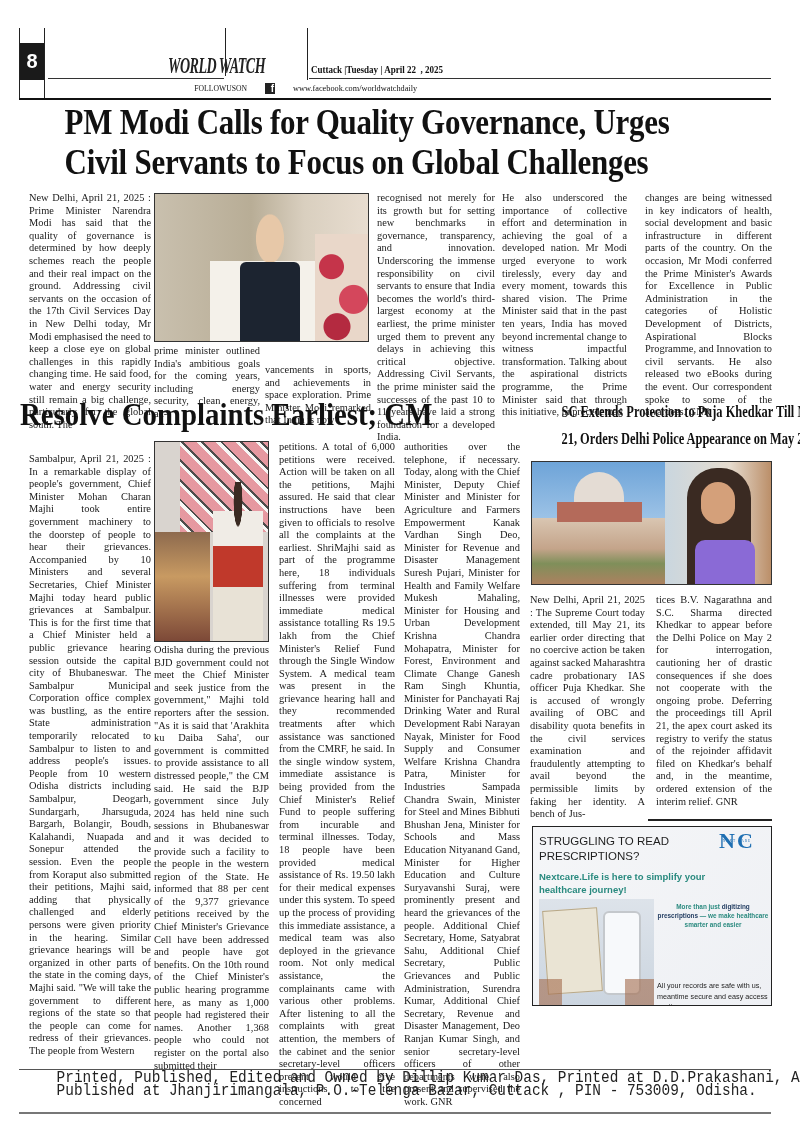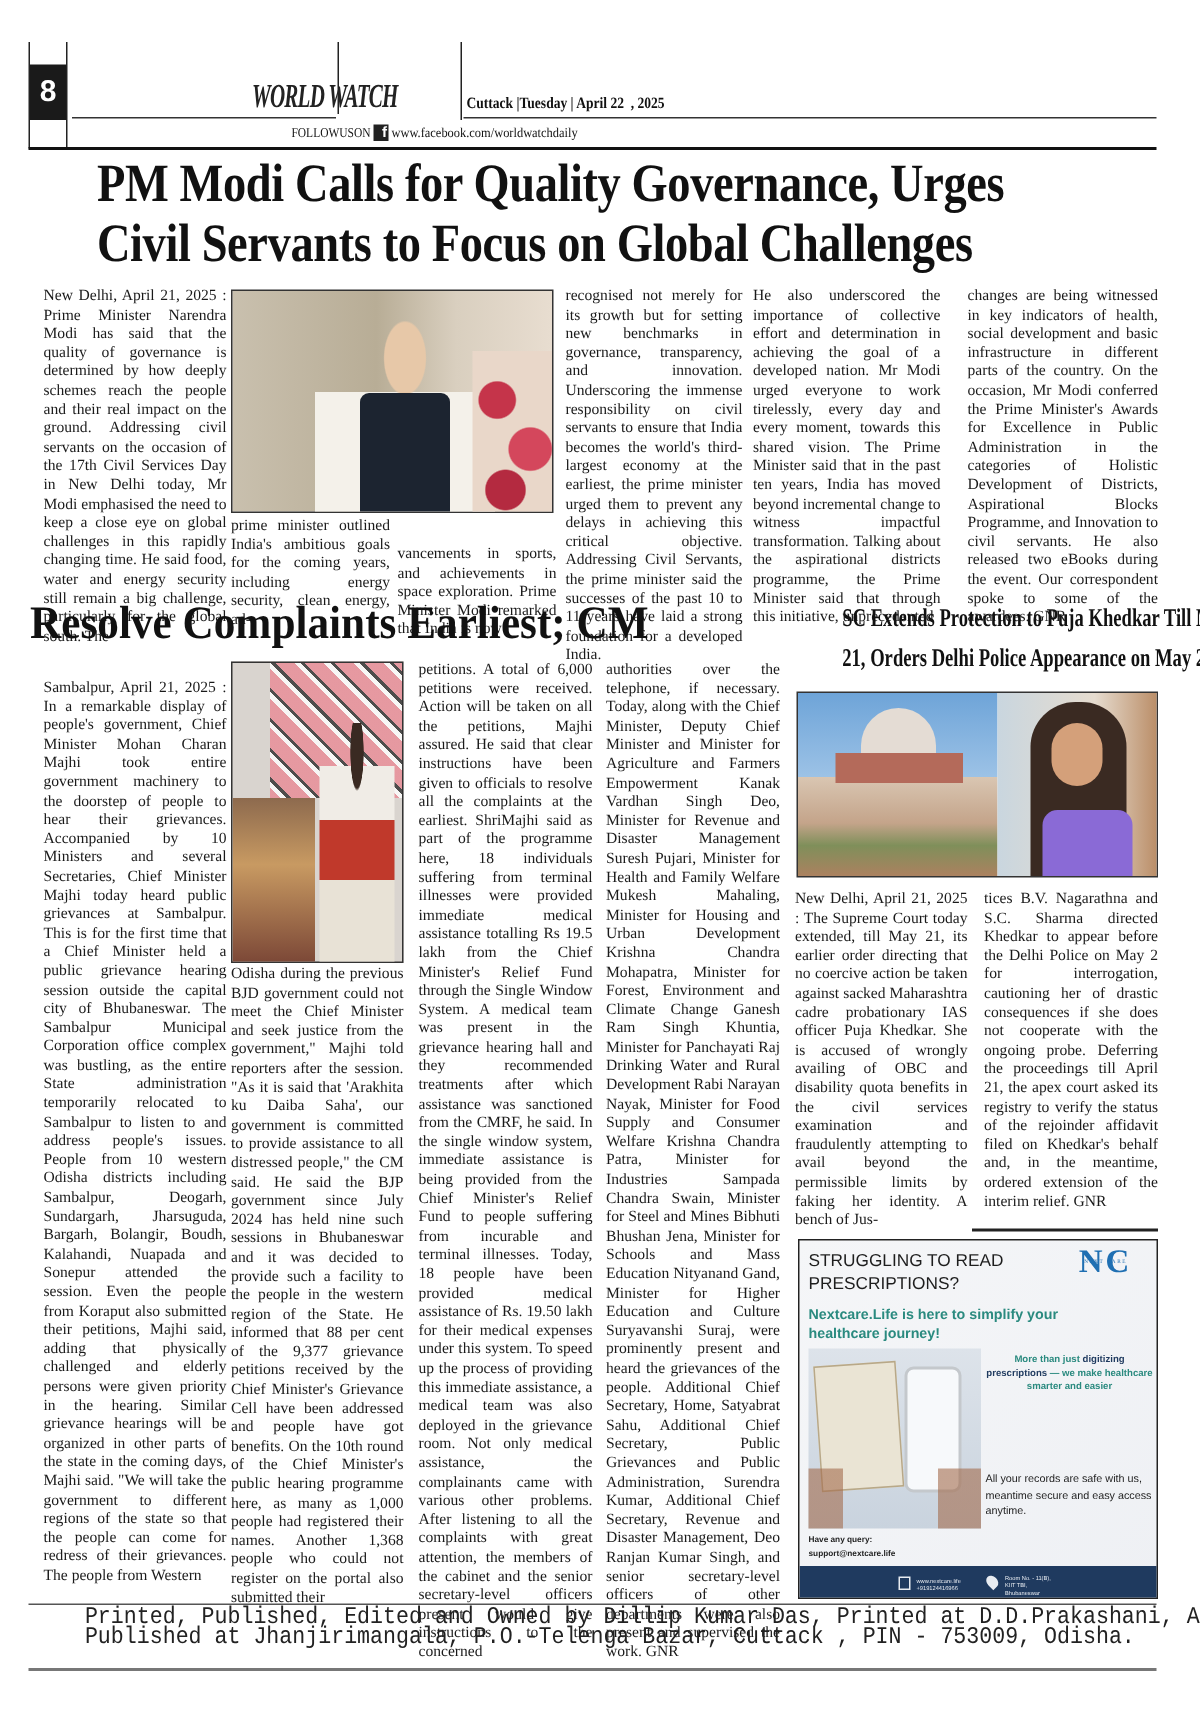--- a/index.html
+++ b/index.html
@@ -19,21 +19,21 @@
     <span>8</span>
   </div>
   <div class="abs" style="left:168px;top:40px;width:56px;height:36px;font-family:'Liberation Serif',serif;font-weight:bold;font-style:italic;font-size:14px;line-height:13px;letter-spacing:-0.5px;color:#222;display:flex;align-items:flex-end;">
     <span style="white-space:nowrap;transform:scaleY(1.6);transform-origin:bottom left;display:inline-block;">WORLD WATCH</span>
   </div>
   <div class="abs" style="left:225px;top:28px;width:1px;height:48px;background:#222;"></div>
   <div class="abs" style="left:307px;top:28px;width:1px;height:52px;background:#222;"></div>
   <div class="abs" style="left:311px;top:64px;font-family:'Liberation Serif',serif;font-weight:bold;font-size:10.5px;white-space:pre;transform:scaleX(0.86);transform-origin:left;">Cuttack |Tuesday | April 22  , 2025</div>
   <div class="abs" style="left:48px;top:78px;width:176px;height:1px;background:#333;"></div>
   <div class="abs" style="left:309px;top:78px;width:462px;height:1px;background:#333;"></div>
-  <div class="abs" style="left:185px;top:82px;height:12px;display:flex;align-items:center;gap:2px;font-size:9px;font-family:'Liberation Serif',serif;">
+  <div class="abs" style="left:185px;top:82px;height:12px;display:flex;align-items:center;gap:18px;font-size:9px;font-family:'Liberation Serif',serif;">
     <span style="transform:scaleX(0.85);transform-origin:right;display:inline-block;">FOLLOWUSON</span>
     <span style="display:inline-block;width:10px;height:11px;background:#222;color:#fff;font-family:'Liberation Sans',sans-serif;font-weight:bold;font-size:10px;line-height:12px;text-align:right;padding-right:1px;">f</span>
     <span style="transform:scaleX(0.92);transform-origin:left;display:inline-block;">www.facebook.com/worldwatchdaily</span>
   </div>
   <div class="abs" style="left:19px;top:98px;width:752px;height:2px;background:#111;"></div>
 </div>
 
 <div class="hl" style="left:10px;top:102px;width:780px;font-size:36px;line-height:40px;letter-spacing:-0.3px;">
   <div style="transform:scaleX(0.86);">PM Modi Calls for Quality Governance, Urges</div>
   <div style="transform:scaleX(0.86);">Civil Servants to Focus on Global Challenges</div>
@@ -80,21 +80,21 @@
   <div style="position:absolute;left:133px;top:0;width:108px;height:124px;background:linear-gradient(90deg,#c9d6df 0%,#e6dccf 60%,#b98b64 100%);">
     <div style="position:absolute;left:22px;top:6px;width:64px;height:118px;border-radius:30px 30px 0 0;background:#3a2a22;"></div>
     <div style="position:absolute;left:36px;top:20px;width:34px;height:42px;border-radius:17px;background:#d4a07a;"></div>
     <div style="position:absolute;left:30px;top:78px;width:60px;height:46px;background:#8a6ad6;border-radius:10px 10px 0 0;"></div>
   </div>
 </div>
 
 <div class="col" style="left:530px;top:594px;width:115px;">New Delhi, April 21, 2025 : The Supreme Court today extended, till May 21, its earlier order directing that no coercive action be taken against sacked Maharashtra cadre probationary IAS officer Puja Khedkar. She is accused of wrongly availing of OBC and disability quota benefits in the civil services examination and fraudulently attempting to avail beyond the permissible limits by faking her identity. A bench of Jus-</div>
 <div class="col" style="left:656px;top:594px;width:116px;">tices B.V. Nagarathna and S.C. Sharma directed Khedkar to appear before the Delhi Police on May 2 for interrogation, cautioning her of drastic consequences if she does not cooperate with the ongoing probe. Deferring the proceedings till April 21, the apex court asked its registry to verify the status of the rejoinder affidavit filed on Khedkar's behalf and, in the meantime, ordered extension of the interim relief. GNR</div>
 
-<div class="abs" style="left:532px;top:826px;width:240px;height:240px;border:1px solid #222;background:linear-gradient(135deg,#f5f6f8,#eef0f4);font-family:'Liberation Sans',sans-serif;overflow:hidden;padding-left:12px;">
+<div class="abs" style="left:532px;top:826px;width:240px;height:180px;border:1px solid #222;background:linear-gradient(135deg,#f5f6f8,#eef0f4);font-family:'Liberation Sans',sans-serif;overflow:hidden;padding-left:12px;">
   <div class="abs" style="left:6px;top:7px;font-size:11.5px;line-height:15px;color:#1e1e1e;">
     <div>STRUGGLING TO READ</div>
     <div>PRESCRIPTIONS?</div>
   </div>
   <div class="abs" style="left:184px;top:2px;width:40px;height:30px;text-align:center;font-family:Liberation Serif, serif;">
     <div style="font-size:22px;font-weight:bold;color:#1f6fb2;line-height:24px;letter-spacing:2px;">NC</div>
     <div style="font-size:3.5px;color:#1f6fb2;margin-top:-14px;letter-spacing:1px;">NEXT CARE</div>
   </div>
   <div class="abs" style="left:6px;top:43px;width:190px;font-size:9.5px;line-height:13px;font-weight:bold;color:#2a8a7f;">Nextcare.Life is here to simplify your healthcare journey!</div>
   <div class="abs" style="left:6px;top:72px;width:115px;height:120px;background:linear-gradient(180deg,#dde3ea,#c9d3de);">

